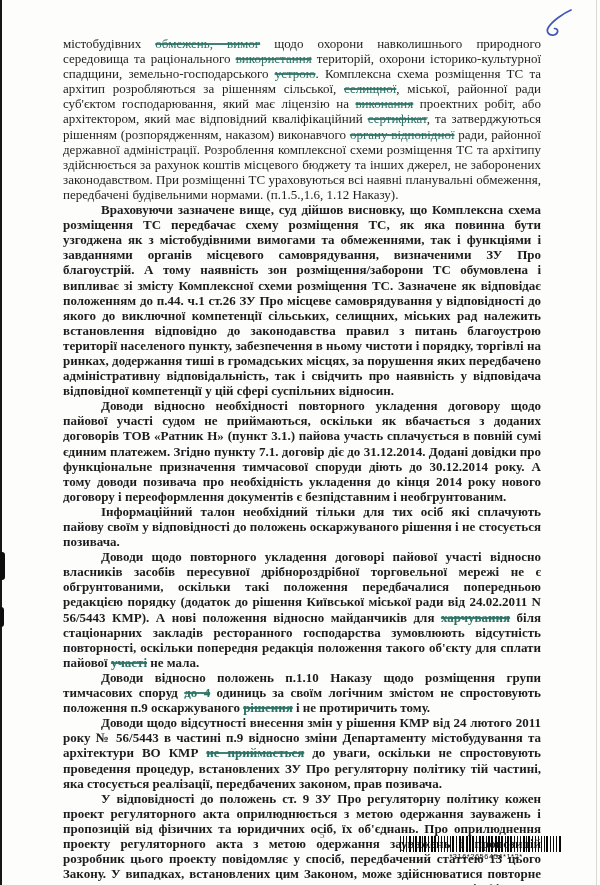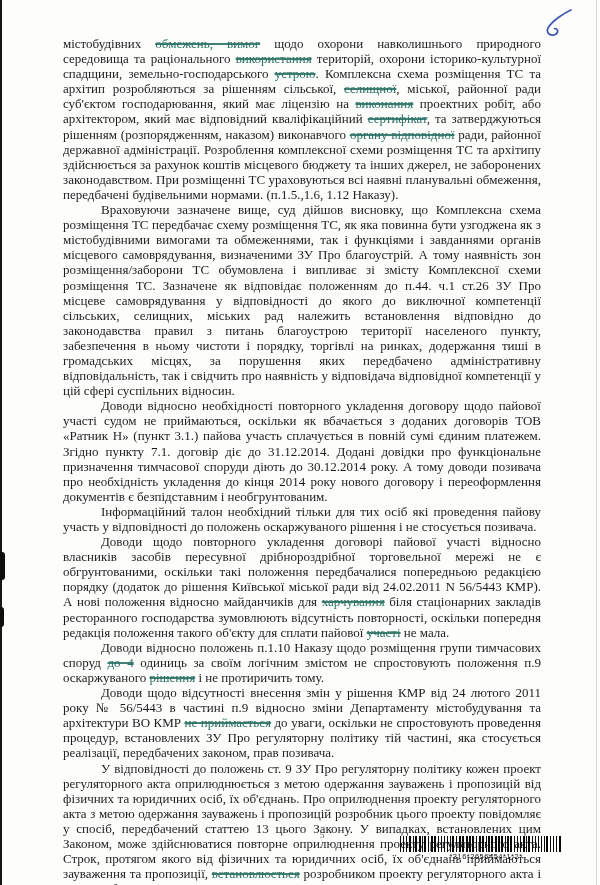--- a/index.html
+++ b/index.html
@@ -19,21 +19,21 @@
   
   .pen-mark { position:absolute; left:540px; top:8px; width:36px; height:30px; }
 
   
   .doc-body {
     position:absolute; left:63px; top:36px; width:478px;
     color:#1d1d1f; font-size:13px; line-height:15.1px;
     text-align:justify; text-justify:inter-word;
   }
   .para { margin:0; }
-  .para.indent { text-indent:38px; }
+  .para.indent { text-indent:38px;font-weight:bold; }
   .hl {
     color:#2c7265;
     text-decoration:line-through;
     text-decoration-color:rgba(44,114,101,.9);
     text-decoration-thickness:1.5px;
     margin-top:40px;
   }
 
   .page-number {
     position:absolute; left:320px; top:830px;
@@ -59,21 +59,21 @@
   <div class="edge-right"></div>
 
   <svg class="pen-mark" viewBox="0 0 36 30" aria-hidden="true">
     <path d="M31 2 C24 5, 12 13, 8 20 C6 24, 9 28, 14 27 C18.5 26, 19 20.5, 14.5 20.5" fill="none" stroke="#3f57b5" stroke-width="1.7" stroke-linecap="round"></path>
   </svg>
 
   <div class="doc-body" id="doc-body">
       <p class="para"><span class="">містобудівних </span><span class="hl">обмежень, вимог</span><span class=""> щодо охорони навколишнього природного середовища та раціонального </span><span class="hl">використання</span><span class=""> територій, охорони історико-культурної спадщини, земельно-господарського </span><span class="hl">устрою</span><span class="">. Комплексна схема розміщення ТС та архітип розробляються за рішенням сільської, </span><span class="hl">селищної</span><span class="">, міської, районної ради суб'єктом господарювання, який має ліцензію на </span><span class="hl">виконання</span><span class=""> проектних робіт, або архітектором, який має відповідний кваліфікаційний </span><span class="hl">сертифікат</span><span class="">, та затверджуються рішенням (розпорядженням, наказом) виконавчого </span><span class="hl">органу відповідної</span><span class=""> ради, районної державної адміністрації. Розроблення комплексної схеми розміщення ТС та архітипу здійснюється за рахунок коштів місцевого бюджету та інших джерел, не заборонених законодавством. При розміщенні ТС ураховуються всі наявні планувальні обмеження, передбачені будівельними нормами. (п.1.5.,1.6, 1.12 Наказу).</span></p>
       <p class="para indent"><span class="">Враховуючи зазначене вище, суд дійшов висновку, що Комплексна схема розміщення ТС передбачає схему розміщення ТС, як яка повинна бути узгоджена як з містобудівними вимогами та обмеженнями, так і функціями і завданнями органів місцевого самоврядування, визначеними ЗУ Про благоустрій. А тому наявність зон розміщення/заборони ТС обумовлена і випливає зі змісту Комплексної схеми розміщення ТС. Зазначене як відповідає положенням до п.44. ч.1 ст.26 ЗУ Про місцеве самоврядування у відповідності до якого до виключної компетенції сільських, селищних, міських рад належить встановлення відповідно до законодавства правил з питань благоустрою території населеного пункту, забезпечення в ньому чистоти і порядку, торгівлі на ринках, додержання тиші в громадських місцях, за порушення яких передбачено адміністративну відповідальність, так і свідчить про наявність у відповідача відповідної компетенції у цій сфері суспільних відносин.</span></p>
       <p class="para indent"><span class="">Доводи відносно необхідності повторного укладення договору щодо пайової участі судом не приймаються, оскільки як вбачається з доданих договорів ТОВ «Ратник Н» (пункт 3.1.) пайова участь сплачується в повній сумі єдиним платежем. Згідно пункту 7.1. договір діє до 31.12.2014. Додані довідки про функціональне призначення тимчасової споруди діють до 30.12.2014 року. А тому доводи позивача про необхідність укладення до кінця 2014 року нового договору і переоформлення документів є безпідставним  і необгрунтованим.</span></p>
-      <p class="para indent"><span class="">Інформаційний талон необхідний тільки для тих осіб які проведення пайову участь у відповідності до положень оскаржуваного рішення і не стосується позивача.</span></p>
+      <p class="para indent"><span class="">Інформаційний талон необхідний тільки для тих осіб які сплачують пайову своїм у відповідності до положень оскаржуваного рішення і не стосується позивача.</span></p>
       <p class="para indent"><span class="">Доводи щодо повторного укладення договорі пайової участі відносно власників засобів пересувної дрібнороздрібної торговельної мережі не є обгрунтованими, оскільки такі положення передбачалися попередньою редакцією порядку (додаток до рішення Київської міської ради від 24.02.2011 N 56/5443 КМР). А нові положення відносно майданчиків для </span><span class="hl">харчування</span><span class=""> біля стаціонарних закладів ресторанного господарства зумовлюють відсутність повторності, оскільки попередня редакція положення такого об'єкту для сплати пайової </span><span class="hl">участі</span><span class=""> не мала.</span></p>
       <p class="para indent"><span class="">Доводи відносно положень п.1.10 Наказу щодо розміщення групи тимчасових споруд </span><span class="hl">до 4</span><span class=""> одиниць за своїм логічним змістом не спростовують положення п.9 оскаржуваного </span><span class="hl">рішення</span><span class=""> і не протиричить тому.</span></p>
       <p class="para indent"><span class="">Доводи щодо відсутності внесення змін у рішення КМР від 24 лютого 2011 року № 56/5443 в частині п.9  відносно зміни Департаменту містобудування та архітектури ВО КМР </span><span class="hl">не приймається</span><span class=""> до уваги, оскільки не спростовують проведення процедур, встановлених ЗУ Про регуляторну політику  тій частині, яка стосується реалізації, передбачених законом, прав позивача.</span></p>
       <p class="para indent"><span class="">У відповідності до положень ст. 9 ЗУ Про регуляторну політику кожен проект регуляторного акта оприлюднюється з метою одержання зауважень і пропозицій від фізичних та юридичних осіб, їх об'єднань. Про оприлюднення проекту регуляторного акта з метою одержання зауважень і пропозицій розробник цього проекту повідомляє у спосіб, передбачений статтею 13 цього Закону. У випадках, встановлених цим Законом, може здійснюватися повторне оприлюднення проекту регуляторного акта. Строк, протягом якого від фізичних та юридичних осіб, їх об'єднань приймаються зауваження та пропозиції, </span><span class="hl">встановлюється</span><span class=""> розробником проекту регуляторного акта і не може бути меншим ніж один</span></p>
     </div>
 
   <div class="page-number">5</div>
 
   <div class="barcode">
     <div class="bars" id="barcode-bars"><i style="width: 1px; margin-right: 2px;"></i><i style="width: 1px; margin-right: 2px;"></i><i style="width: 1px; margin-right: 2px;"></i><i style="width: 2px; margin-right: 2px;"></i><i style="width: 1px; margin-right: 1px;"></i><i style="width: 2px; margin-right: 2px;"></i><i style="width: 2px; margin-right: 1px;"></i><i style="width: 1px; margin-right: 1px;"></i><i style="width: 2px; margin-right: 2px;"></i><i style="width: 1px; margin-right: 2px;"></i><i style="width: 2px; margin-right: 1px;"></i><i style="width: 2px; margin-right: 2px;"></i><i style="width: 1px; margin-right: 2px;"></i><i style="width: 1px; margin-right: 2px;"></i><i style="width: 1px; margin-right: 2px;"></i><i style="width: 1px; margin-right: 2px;"></i><i style="width: 1px; margin-right: 1px;"></i><i style="width: 2px; margin-right: 2px;"></i><i style="width: 1px; margin-right: 2px;"></i><i style="width: 2px; margin-right: 1px;"></i><i style="width: 2px; margin-right: 2px;"></i><i style="width: 2px; margin-right: 1px;"></i><i style="width: 2px; margin-right: 1px;"></i><i style="width: 2px; margin-right: 2px;"></i><i style="width: 1px; margin-right: 2px;"></i><i style="width: 2px; margin-right: 1px;"></i><i style="width: 2px; margin-right: 2px;"></i><i style="width: 1px; margin-right: 1px;"></i><i style="width: 2px; margin-right: 1px;"></i><i style="width: 2px; margin-right: 2px;"></i><i style="width: 2px; margin-right: 1px;"></i><i style="width: 2px; margin-right: 1px;"></i><i style="width: 2px; margin-right: 2px;"></i><i style="width: 1px; margin-right: 1px;"></i><i style="width: 2px; margin-right: 1px;"></i><i style="width: 2px; margin-right: 2px;"></i><i style="width: 1px; margin-right: 2px;"></i><i style="width: 1px; margin-right: 2px;"></i><i style="width: 1px; margin-right: 2px;"></i><i style="width: 2px; margin-right: 1px;"></i><i style="width: 1px; margin-right: 1px;"></i><i style="width: 2px; margin-right: 2px;"></i><i style="width: 1px; margin-right: 2px;"></i><i style="width: 1px; margin-right: 2px;"></i><i style="width: 1px; margin-right: 2px;"></i><i style="width: 1px; margin-right: 2px;"></i><i style="width: 1px; margin-right: 1px;"></i><i style="width: 2px; margin-right: 2px;"></i><i style="width: 1px; margin-right: 2px;"></i><i style="width: 1px; margin-right: 2px;"></i><i style="width: 1px; margin-right: 2px;"></i><i style="width: 2px;"></i></div>

